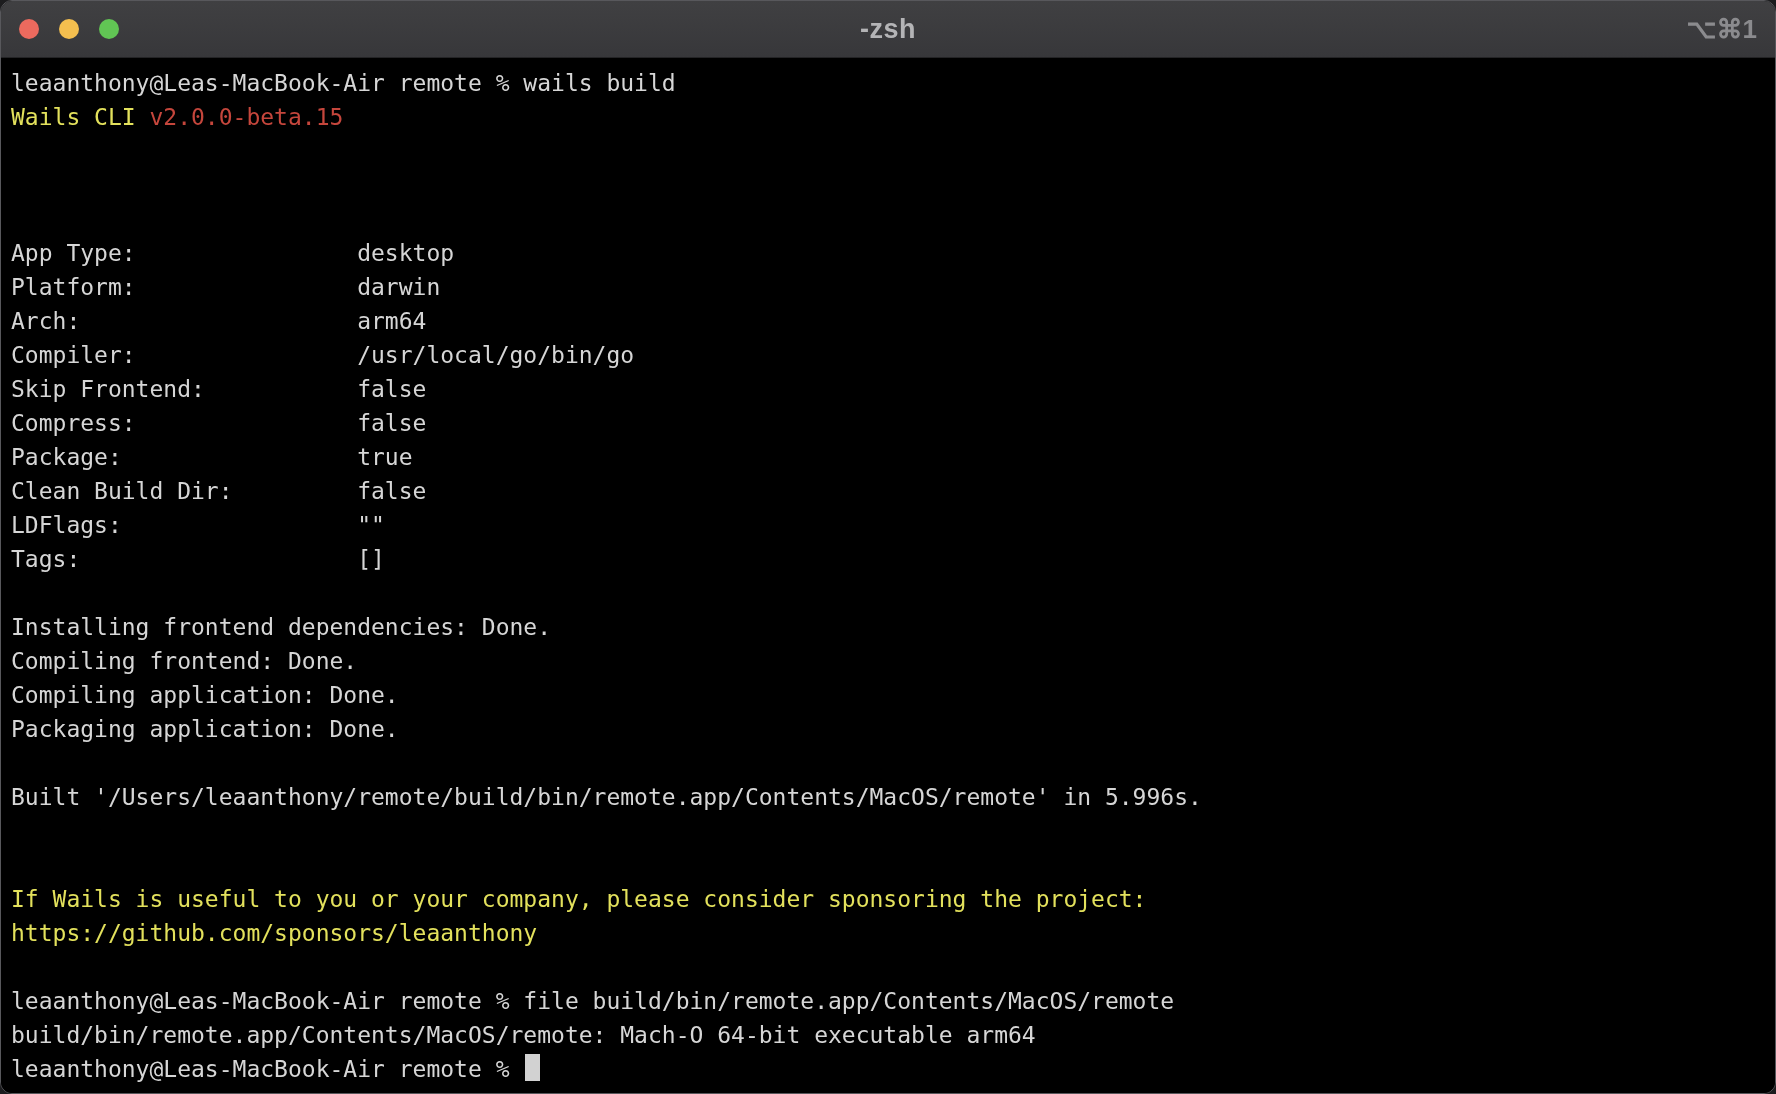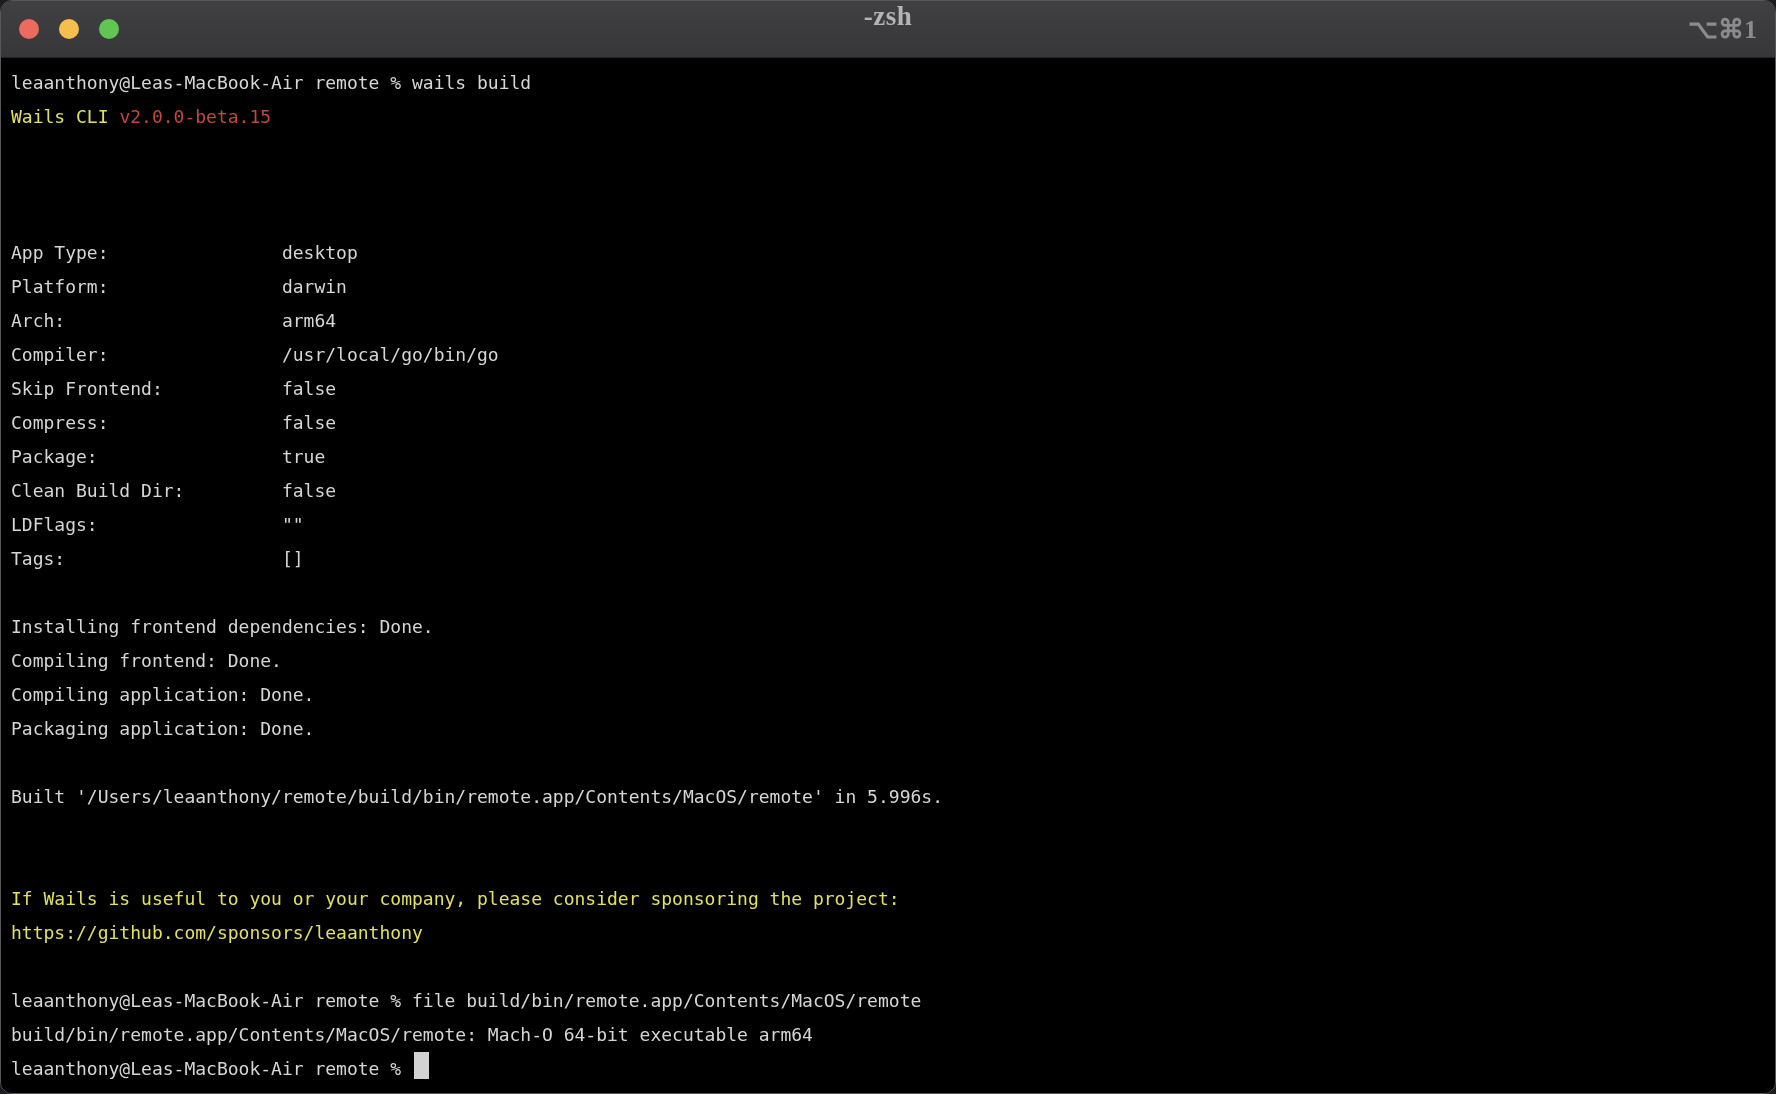--- a/index.html
+++ b/index.html
@@ -15,42 +15,42 @@
     border: 1px solid #58585c;
     background: #000000;
     overflow: hidden;
     display: flex; flex-direction: column;
   }
   .titlebar {
     position: relative;
     height: 57px; flex: 0 0 57px;
     background: linear-gradient(#404042, #37373a);
     border-bottom: 1px solid #242426;
-    display: flex; justify-content: center; font-family: Liberation Serif, serif;
+    display: flex; align-items: center; justify-content: center;
   }
   .traffic {
     position: absolute; left: 18px; top: 0; height: 100%;
     display: flex; align-items: center; gap: 20px;
   }
   .light { width: 20px; height: 20px; border-radius: 50%; display: inline-block; }
   .title {
     font-size: 27px; font-weight: bold; color: #b4b4b6;
     letter-spacing: 0.5px;
   }
   .shortcut {
     position: absolute; right: 18px; top: 0; height: 100%;
     display: flex; align-items: center;
     font-size: 26px; font-weight: bold; color: #8b8b8e;
   }
   .content {
     flex: 1;
     background: #000000;
     padding: 8px 10px 0 10px;
     font-family: "DejaVu Sans Mono", "Liberation Mono", monospace;
-    font-size: 18px;
+    font-size: 23px;
     line-height: 34px;
     white-space: pre;
     overflow: hidden;
   }
   .line { height: 34px; white-space: pre; }
   .cursor {
     display: inline-block;
     width: 15px; height: 27px;
     margin-left: 2px;
     vertical-align: -4px;

